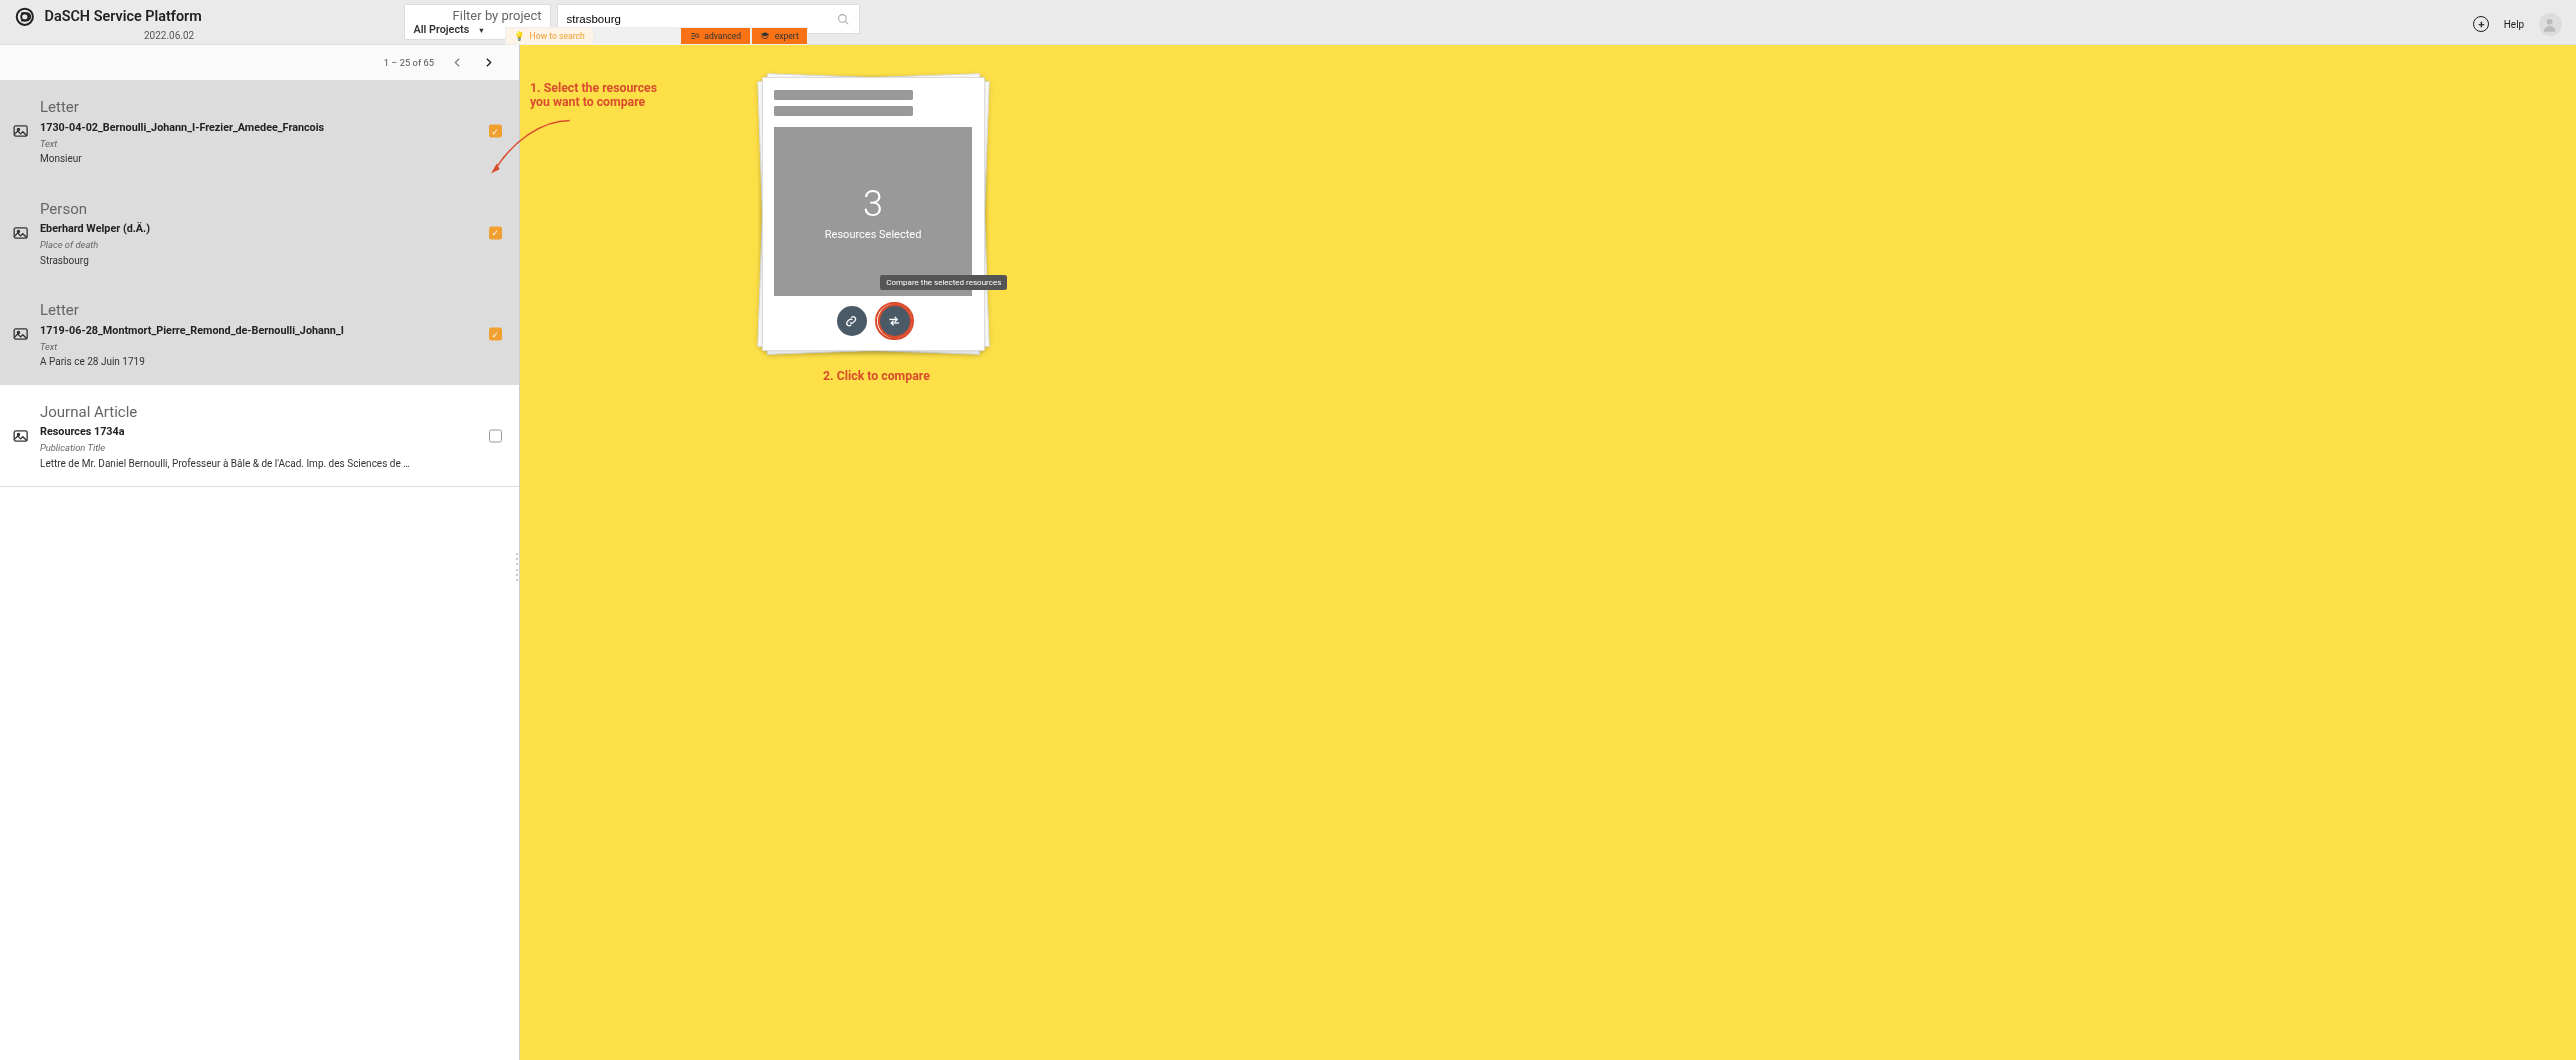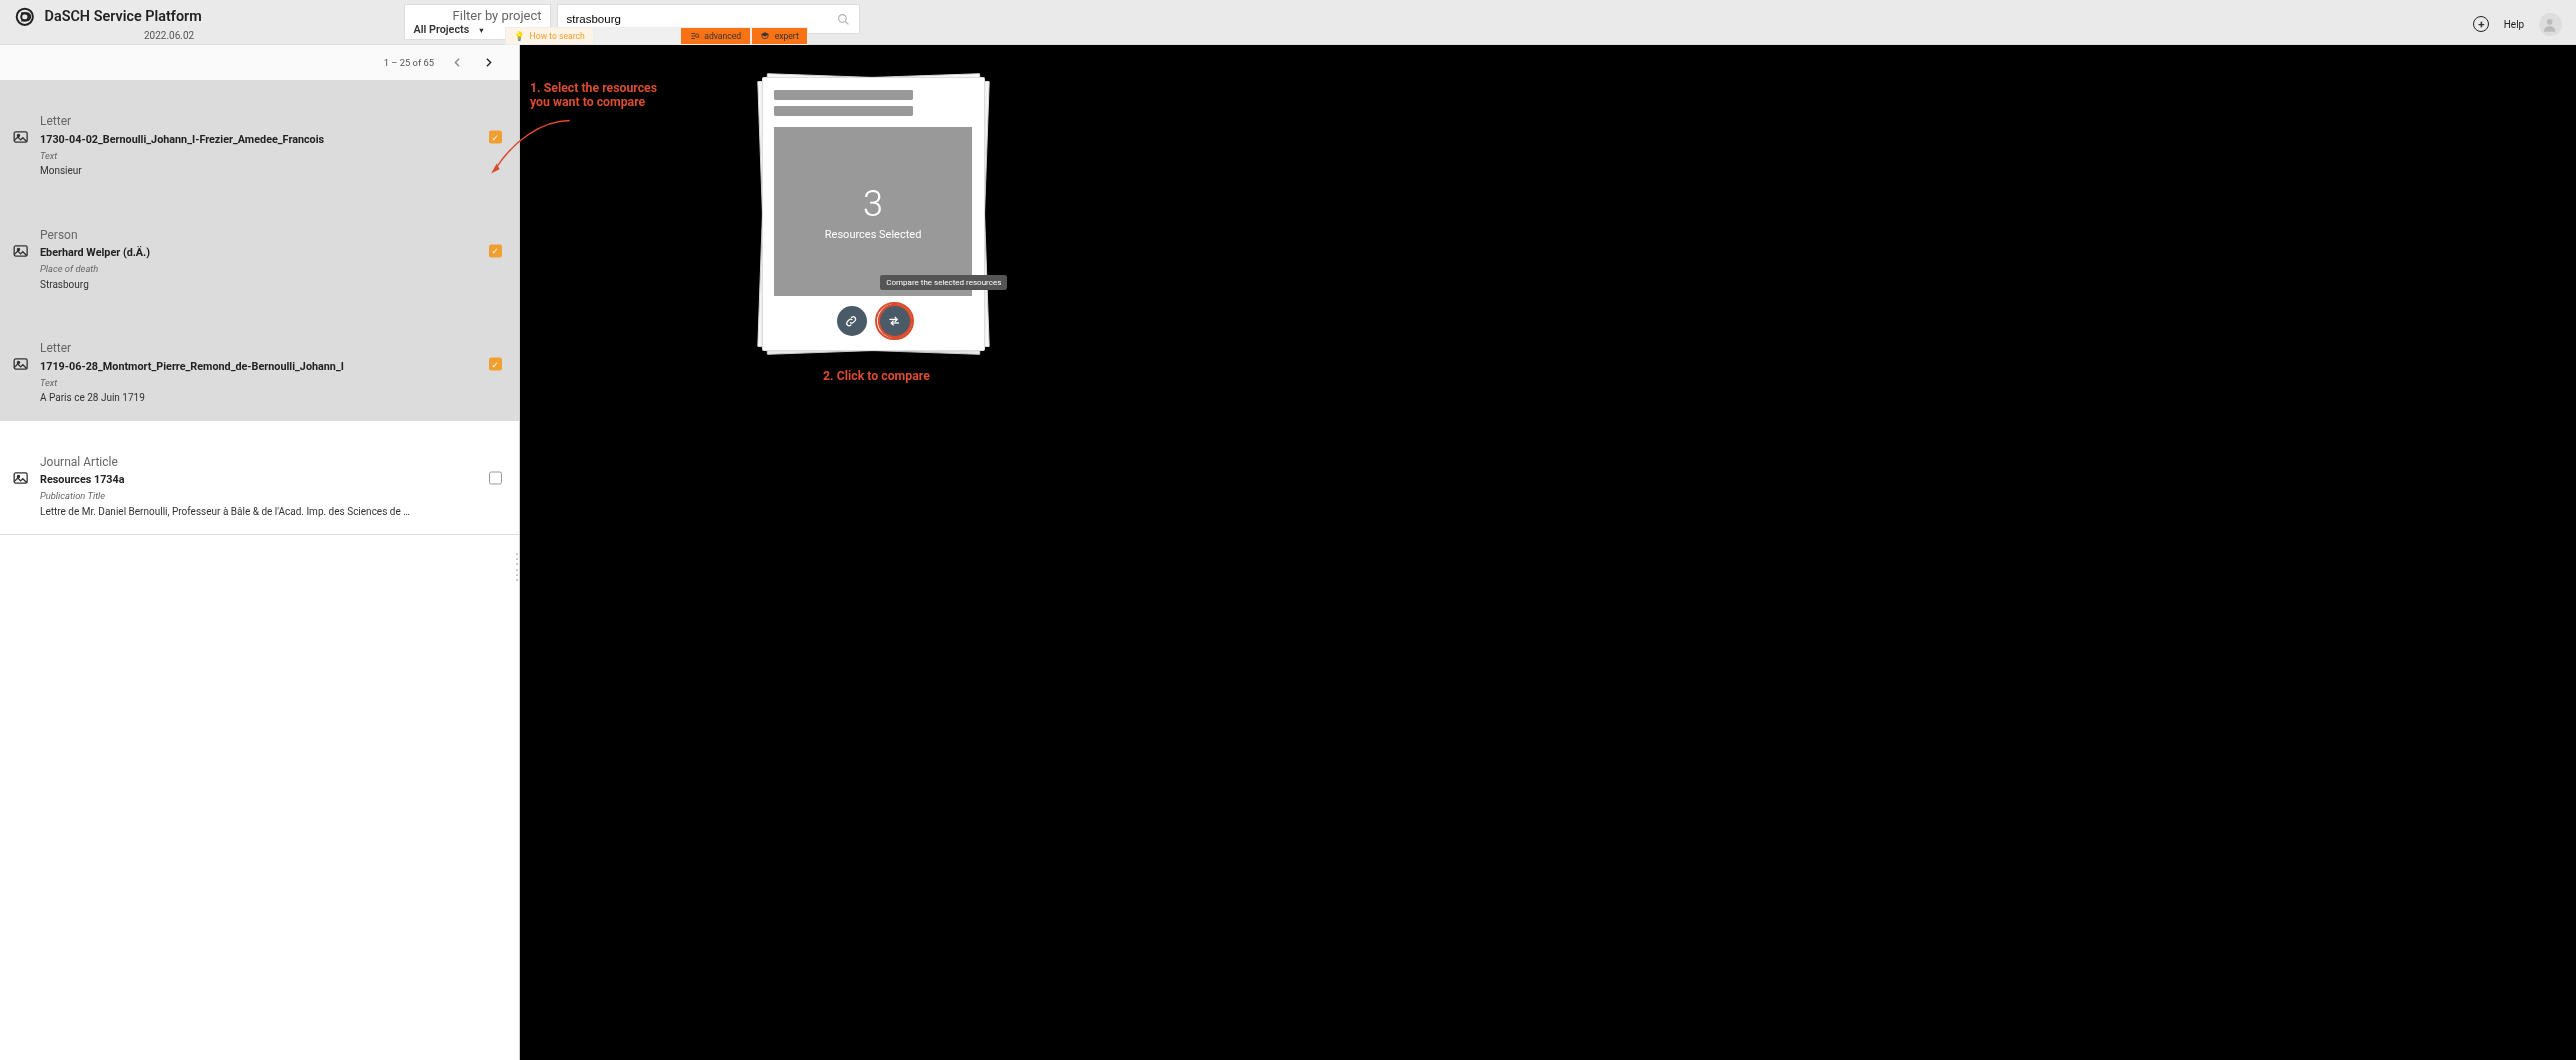--- a/index.html
+++ b/index.html
@@ -29,28 +29,28 @@
 .main { display: flex; flex: 1; min-height: 0; }
 .left { width: 520px; border-right: 0.7px solid #ccc; display: flex; flex-direction: column; background: #fff; position:relative;}
 .pager { height: 36px; border-bottom: 0.7px solid #ddd; display: flex; align-items: center; justify-content: flex-end; padding-right: 21.6px; gap: 14.4px; background: #fafafa; }
 .pager-text { font-size: 9.4px; color: #555; }
 .pager-btn { width: 17.3px; height: 17.3px; display: flex; align-items: center; justify-content: center; color: #888; cursor: pointer; }
 .pager-btn.enabled { color: #222; }
 .results { flex: 1; overflow-y: auto; }
 .result-item { border-bottom: 0.7px solid #ddd; padding: 17.3px 17.3px 17.3px 40px; position: relative; cursor: pointer; }
 .result-item.selected { background: #dcdcdc; }
 .result-icon { position: absolute; left: 11.5px; top: 50%; transform: translateY(-50%); width: 17.3px; height: 17.3px; color: #333; }
-.result-type { font-size: 12px; color: #666; margin-bottom: 4.3px; margin-top: 16px; }
+.result-type { font-size: 15px; color: #666; margin-bottom: 4.3px; }
 .result-title { font-size: 10.8px; font-weight: 700; color: #222; margin-bottom: 4.3px; }
 .result-field { font-size: 9.4px; color: #666; font-style: italic; margin-bottom: 2.9px; }
 .result-value { font-size: 10px; color: #333; margin-top: 4.3px; white-space: nowrap; overflow: hidden; text-overflow: ellipsis; max-width: 375px; }
 .result-check { position: absolute; right: 17.3px; top: 50%; transform: translateY(-50%); width: 13px; height: 13px; border-radius: 2.2px; display: flex; align-items: center; justify-content: center; font-size: 8.6px; }
 .result-check.checked { background: #f0a030; color: #fff; }
 .result-check.unchecked { border: 1.4px solid #999; }
-.right { flex: 1; position: relative; background: #000000; }
+.right { flex: 1; position: relative; background: #fde047; }
 .annot1 { position: absolute; left: 10px; top: 36px; color: #d94c2e; font-weight: 700; font-size: 12.3px; text-align: left; }
 .arrow { position: absolute; left: -29px; top: 68px; }
 .card-stack { position: absolute; left: 238px; top: 21.6px; width: 231px; height: 296px; }
 .card { position: absolute; background: #fff; border: 0.7px solid #ddd; box-shadow: 0 1.4px 5.8px rgba(0,0,0,0.15); border-radius: 1.4px; }
 .card.c3 { width: 223px; height: 274px; left: 3.6px; top: 10.8px; transform: rotate(2deg); }
 .card.c2 { width: 223px; height: 274px; left: 3.6px; top: 10.8px; transform: rotate(-2deg); }
 .card.c1 { width: 223px; height: 274px; left: 3.6px; top: 10.8px; padding: 11.5px; display: flex; flex-direction: column; }
 .skel { background: #999; border-radius: 1.4px; margin-bottom: 5.8px; }
 .skel.s1 { width: 70%; height: 10px; }
 .skel.s2 { width: 70%; height: 10px; }

